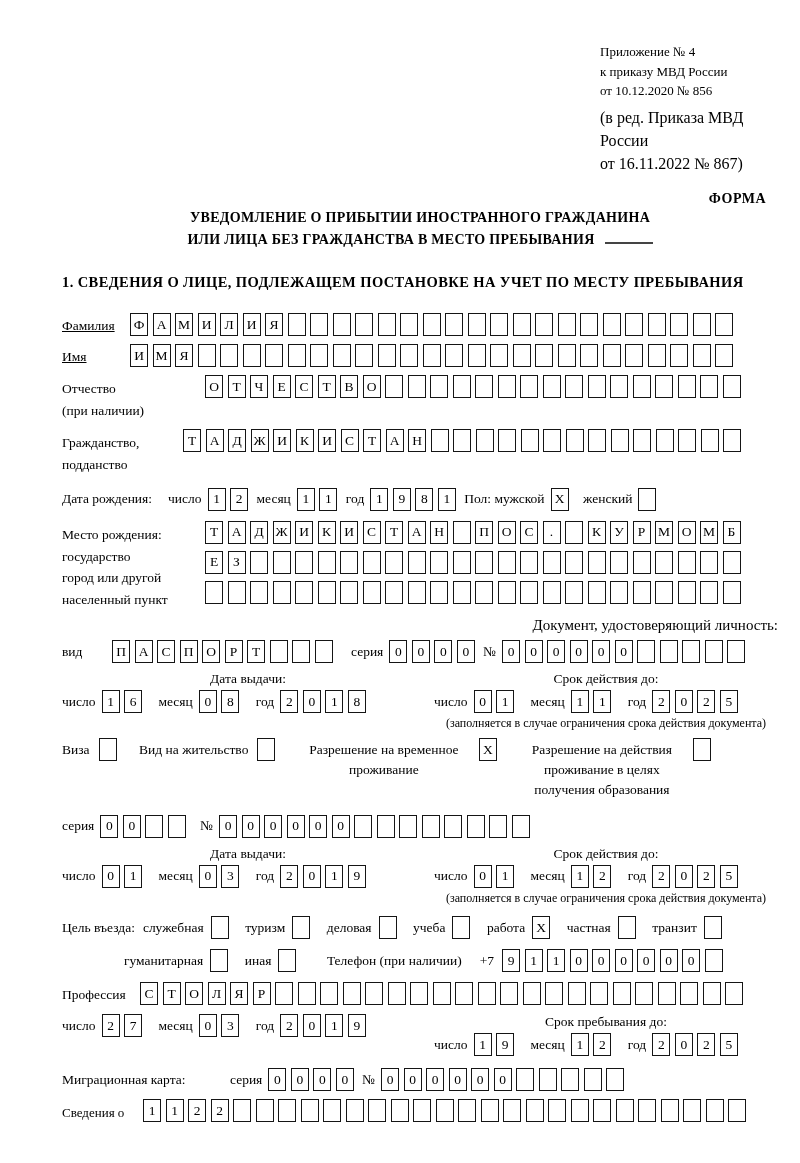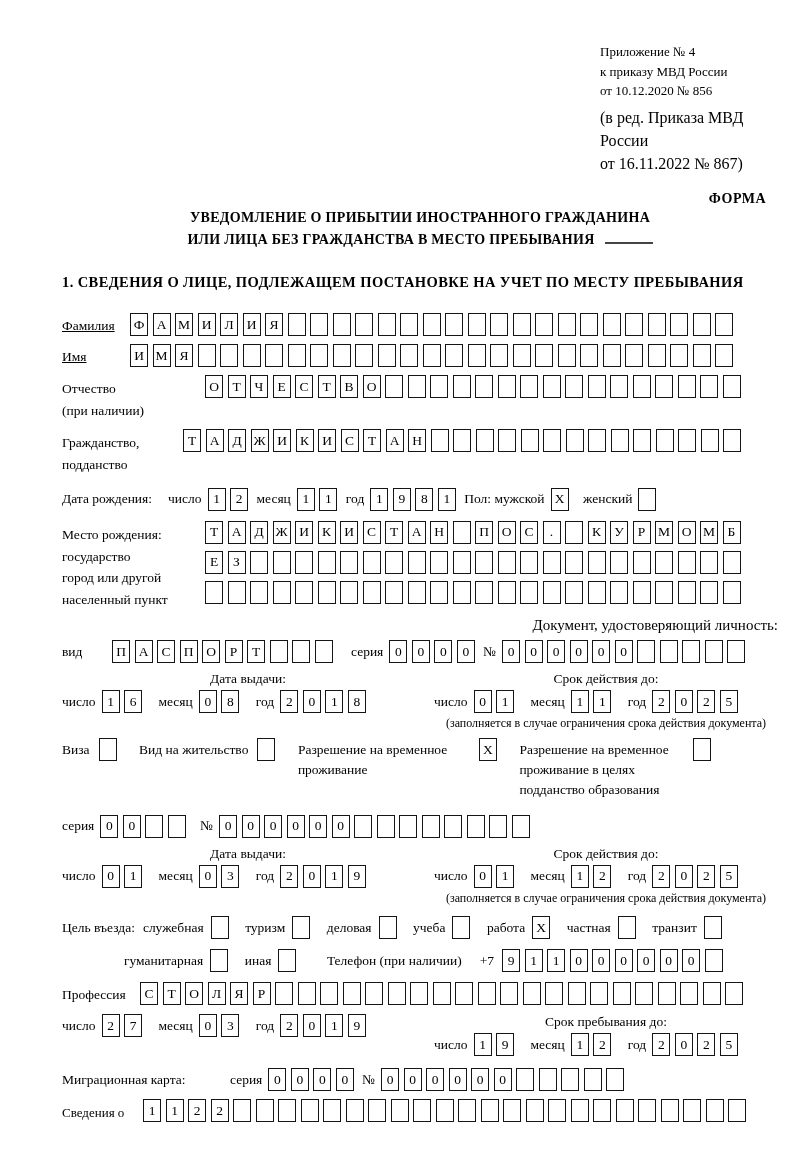--- a/index.html
+++ b/index.html
@@ -42,21 +42,21 @@
   .dhead{text-align:center;margin-bottom:3px;}
   .dline{display:flex;align-items:center;}
   .dline .t{flex:none;margin-right:6px;}
   .dline .g{margin-left:12px;}
   .note{font-size:12px;text-align:center;margin-top:3px;line-height:1.3;}
   
   .para{line-height:1.9;margin-top:6px;}
   .opts{display:flex;align-items:flex-start;margin-top:6px;margin-bottom:14px;}
   .opt{display:flex;align-items:flex-start;}
   .opt .olabel{line-height:1.5;padding-top:2px;}
-  .opt .olabel.c{}
+  .opt .olabel.c{text-align:center;}
   .opt .box{margin-left:9px;}
   .mw170{max-width:172px;} .mw165{max-width:165px;} .gap18{margin-left:18px;}
   
   .purpose{display:flex;align-items:center;margin-top:10px;flex-wrap:nowrap;}
   .purpose .t{flex:none;margin-right:8px;}
   .purpose .pair{display:flex;align-items:center;margin-right:12px;}
   .purpose .pair .cells{margin-left:7px;}
   .indent62{margin-left:62px;}
   .label-lines div{line-height:1.62;}
 </style>
@@ -437,21 +437,21 @@
           <span class="cell"></span>
         </span>
     </span>
     <span class="opt gap18">
       <span class="olabel c mw170">Разрешение на временное проживание</span>
       <span class="cells box">
           <span class="cell">X</span>
         </span>
     </span>
     <span class="opt gap18">
-      <span class="olabel c mw165">Разрешение на временное проживание в целях подданство образования</span>
+      <span class="olabel c mw165">Разрешение на действия проживание в целях получения образования</span>
       <span class="cells box">
           <span class="cell"></span>
         </span>
     </span>
   </div>
 
   <div class="iline">
     <span class="t">серия</span>
     <span class="cells">
         <span class="cell">0</span>

